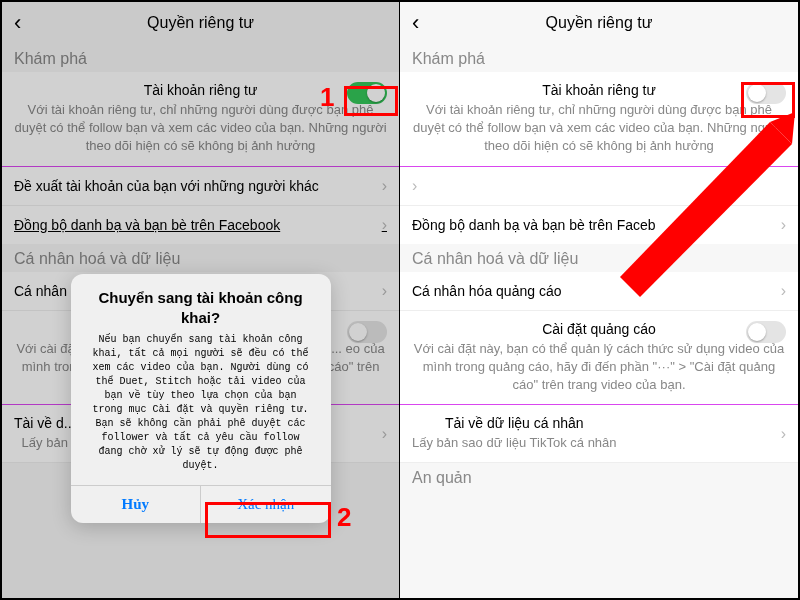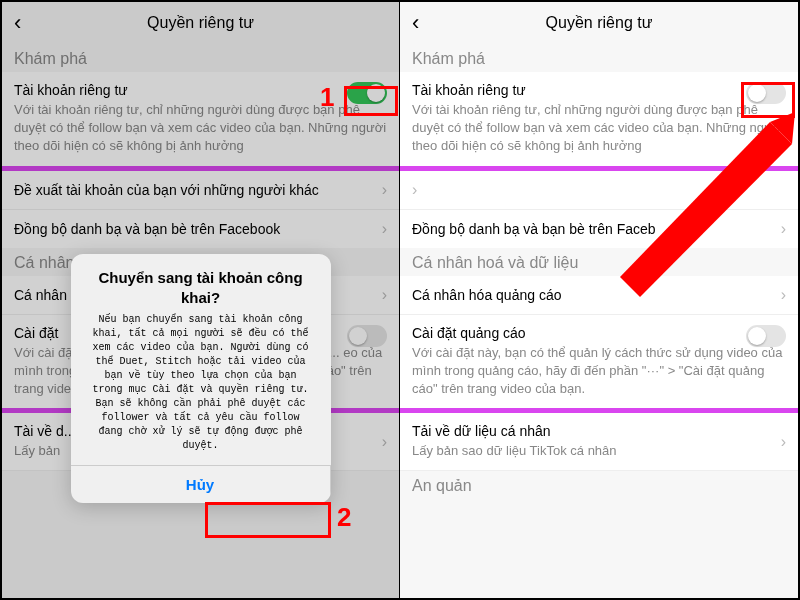--- a/index.html
+++ b/index.html
@@ -4,42 +4,42 @@
 <style>
   * { box-sizing: border-box; margin: 0; padding: 0; }
   body { font-family: -apple-system, "Helvetica Neue", Arial, sans-serif; background: #fff; width: 800px; height: 600px; overflow: hidden; }
   .wrap { width: 800px; height: 600px; border: 2px solid #000; display: flex; position: relative; }
   .pane { width: 50%; height: 100%; position: relative; background: #f7f7f7; overflow: hidden; }
   .pane.left { border-right: 1px solid #000; }
   .header { height: 42px; display: flex; align-items: center; justify-content: center; position: relative; background: #f7f7f7; }
   .back { position: absolute; left: 12px; top: 8px; font-size: 22px; }
   .title { font-weight: 400; font-size: 16px; color: #000; }
   .section-label { font-size: 16px; color: #888; padding: 6px 12px 4px; }
-  .row { background: #fff; padding: 10px 12px; position: relative; }
+  .row { background: #fff; padding: 10px 12px; position: relative; text-align: center; }
   .row + .row { border-top: 0; }
-  .row.top-b { border-top: 5px solid #d946ef; }
+  .row.top-b { border-top: 1px solid #d946ef; }
   .row-title { font-size: 14px; color: #000; }
   .row-desc { font-size: 13px; color: #888; line-height: 1.4; margin-top: 3px; }
   .row.nav { display: flex; justify-content: space-between; align-items: center; border-bottom: 1px solid #eee; }
   .chev { color: #bbb; font-size: 16px; }
   .toggle { position: absolute; right: 12px; top: 10px; width: 40px; height: 22px; border-radius: 11px; }
   .toggle .knob { position: absolute; width: 18px; height: 18px; background: #fff; border-radius: 50%; top: 2px; box-shadow: 0 1px 2px rgba(0,0,0,.3); }
   .toggle.on { background: #34c759; }
   .toggle.on .knob { right: 2px; }
   .toggle.off { background: #e4e4e4; }
   .toggle.off .knob { left: 2px; }
   .redbox { position: absolute; border: 3px solid #ff0000; }
   .step-num { position: absolute; color: #ff0000; font-weight: 900; font-size: 26px; }
   .overlay { position: absolute; inset: 0; background: rgba(0,0,0,.18); pointer-events: none; }
-  .dialog { position: absolute; left: 50%; transform: translateX(-50%); top: 252px; width: 260px; background: #f0f0f0; border-radius: 12px; overflow: hidden; box-shadow: 0 4px 20px rgba(0,0,0,.2); }
+  .dialog { position: absolute; left: 50%; transform: translateX(-50%); top: 272px; width: 260px; background: #f0f0f0; border-radius: 12px; overflow: hidden; box-shadow: 0 4px 20px rgba(0,0,0,.2); }
   .d-body { padding: 14px 16px 12px; text-align: center; }
   .d-title { font-weight: 700; font-size: 15px; color: #000; line-height: 1.3; }
   .d-msg { font-size: 10px; color: #000; line-height: 1.4; margin-top: 6px; font-family: Liberation Mono, monospace; }
   .d-btns { display: flex; border-top: 1px solid #ccc; }
-  .d-btn { flex: 1; text-align: center; padding: 10px 0; font-size: 15px; color: #007aff; }
+  .d-btn { flex: 1; text-align: center; padding: 10px 0; font-size: 15px; color: #007aff; font-family: Liberation Serif, serif; }
   .d-btn.cancel { border-right: 1px solid #ccc; font-weight: 600; }
   .arrow { position: absolute; pointer-events: none; }
 </style>
 </head>
 <body>
 
 <div class="wrap">
 
   <div class="pane left">
     <div class="header">
@@ -53,21 +53,21 @@
       <div class="toggle on">
           <div class="knob"></div>
         </div>
       <div class="row-desc">Với tài khoản riêng tư, chỉ những người dùng được bạn phê duyệt có thể follow bạn và xem các video của bạn. Những người theo dõi hiện có sẽ không bị ảnh hưởng</div>
     </div>
 
     <div class="row nav top-b">
       <span class="row-title">Đề xuất tài khoản của bạn với những người khác</span>
       <span class="chev">›</span>
     </div>
-    <div class="row nav" style="border-bottom:none;">
+    <div class="row nav" style="border-bottom:none;text-decoration:underline;">
       <span class="row-title">Đồng bộ danh bạ và bạn bè trên Facebook</span>
       <span class="chev">›</span>
     </div>
 
     <div class="section-label">Cá nhân hoá và dữ liệu</div>
     <div class="row nav">
       <span class="row-title">Cá nhân</span>
       <span class="chev">›</span>
     </div>
     <div class="row">
@@ -87,20 +87,21 @@
 
     <div class="overlay"></div>
 
     <div class="dialog">
       <div class="d-body">
         <div class="d-title">Chuyển sang tài khoản công khai?</div>
         <div class="d-msg">Nếu bạn chuyển sang tài khoản công khai, tất cả mọi người sẽ đều có thể xem các video của bạn. Người dùng có thể Duet, Stitch hoặc tải video của bạn về tùy theo lựa chọn của bạn trong mục Cài đặt và quyền riêng tư. Bạn sẽ không cần phải phê duyệt các follower và tất cả yêu cầu follow đang chờ xử lý sẽ tự động được phê duyệt.</div>
       </div>
       <div class="d-btns">
         <div class="d-btn cancel">Hủy</div>
+        <div class="d-btn">Xác nhận</div>
       </div>
     </div>
 
     <div class="redbox" style="left:342px; top:84px; width:54px; height:30px;"></div>
     <div class="step-num" style="left:318px; top:80px;">1</div>
     <div class="redbox" style="left:203px; top:500px; width:126px; height:36px;"></div>
     <div class="step-num" style="left:335px; top:500px;">2</div>
   </div>
 
   <div class="pane">

